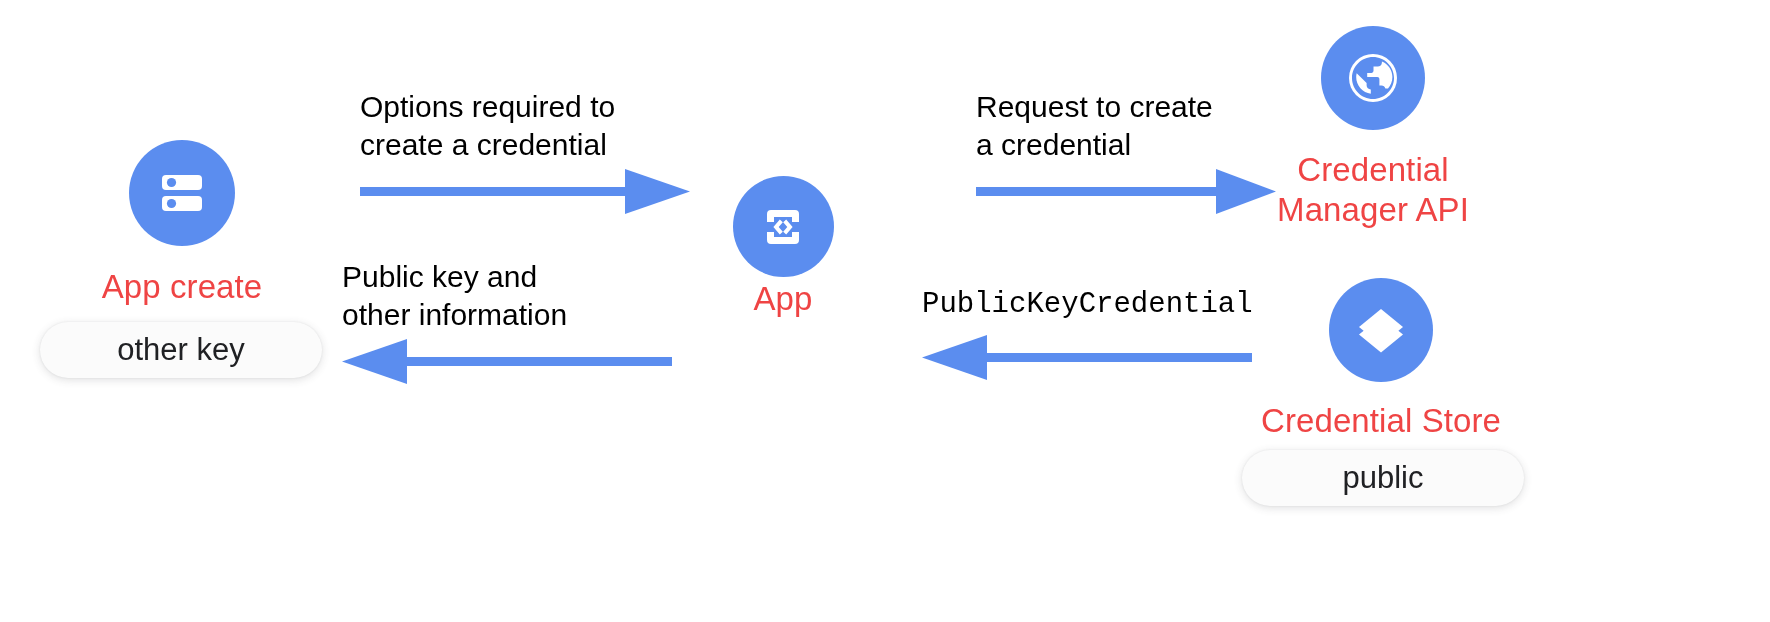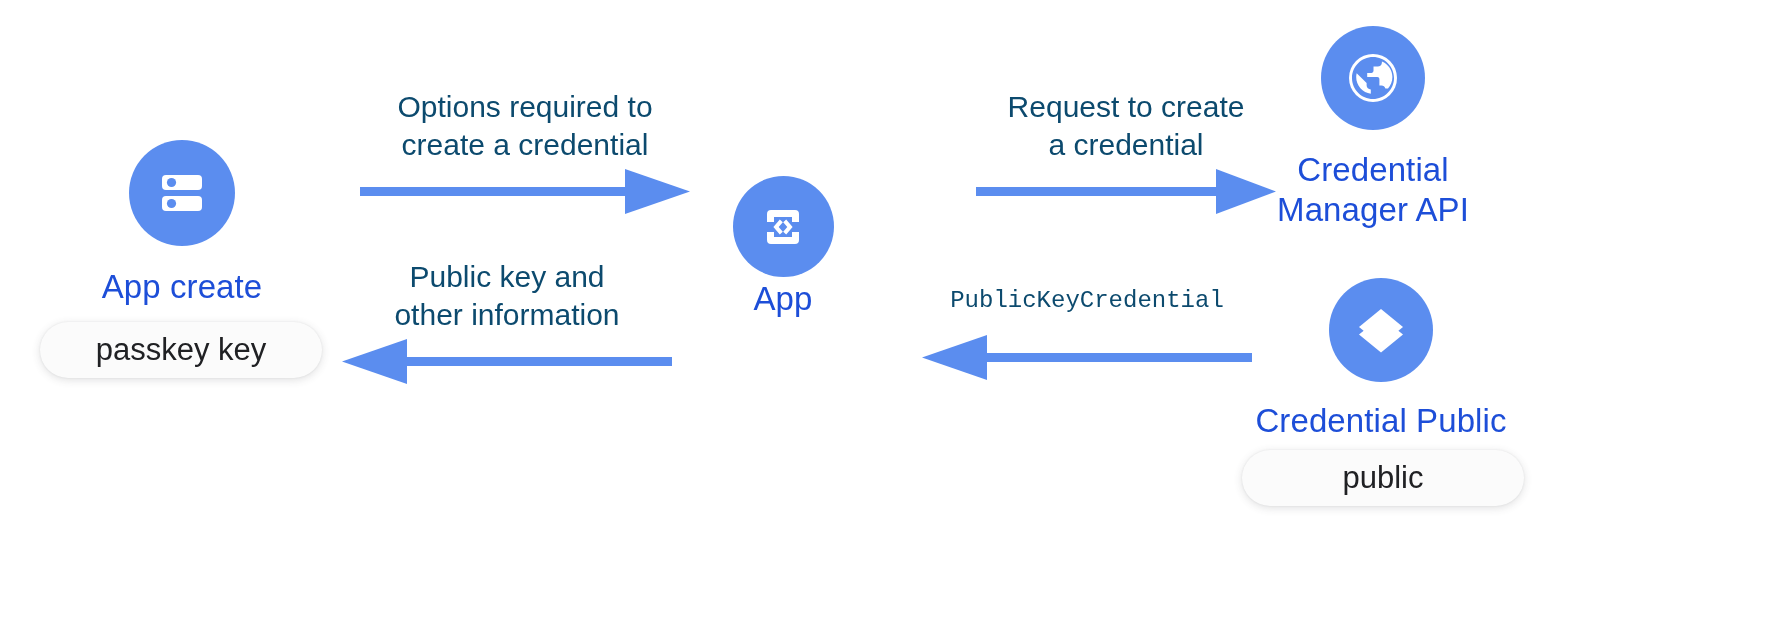--- a/index.html
+++ b/index.html
@@ -28,51 +28,50 @@
   }
   .circle {
     border-radius: 50%;
     background: #5b8def;
     display: flex;
     align-items: center;
     justify-content: center;
     flex: none;
   }
   .node-label {
-    color: #1d4ed8;
+    color: #ef4444;
     text-align: center;
     font-weight: 400;
     letter-spacing: 0.1px;
     white-space: pre-line;
   }
   .pill {
     background: #fbfbfb;
     border-radius: 999px;
     display: flex;
     align-items: center;
     justify-content: center;
     color: #202124;
     box-shadow: 0 2px 8px rgba(60,64,67,0.16), 0 0 2px rgba(60,64,67,0.10);
   }
 
   
   .arrow-group { position: absolute; }
   .arrow-caption {
     position: absolute;
-    text-align: center;
-    color: #0c4a6e;
+    color: #000000;
     white-space: pre-line;
     line-height: 1.28;
     font-size: 30px;
     left: 0;
     width: 100%;
   }
   .arrow-caption.mono {
     font-family: "Liberation Mono", "DejaVu Sans Mono", monospace;
-    font-size: 24px;
+    font-size: 29px;
     letter-spacing: 0px;
   }
   .arrow-svg { position: absolute; left: 0; }
 
   
   #node-app-server { left: 40px; top: 140px; width: 284px; }
   #node-app-server .circle { width: 106px; height: 106px; }
   #node-app-server .node-label { font-size: 33px; margin-top: 22px; }
   #pill-public-key {
     position: absolute;
@@ -115,21 +114,21 @@
         <rect x="11" y="13" width="40" height="15" rx="4" fill="#ffffff"></rect>
         <circle cx="20.5" cy="20.5" r="4.6" fill="#5b8def"></circle>
         <rect x="11" y="34" width="40" height="15" rx="4" fill="#ffffff"></rect>
         <circle cx="20.5" cy="41.5" r="4.6" fill="#5b8def"></circle>
       </svg>
     </div>
     <div class="node-label">App create</div>
   </div>
 
   <div class="pill" id="pill-public-key">
-    <span>passkey key</span>
+    <span>other key</span>
   </div>
 
   <div class="node" id="node-app">
     <div class="circle">
       <svg width="58" height="58" viewBox="0 0 58 58" aria-hidden="true">
         <path d="M17 12h24a4 4 0 0 1 4 4v8h-7v-5H20v5h-7v-8a4 4 0 0 1 4-4z" fill="#ffffff"></path>
         <path d="M13 34h7v5h18v-5h7v8a4 4 0 0 1-4 4H17a4 4 0 0 1-4-4v-8z" fill="#ffffff"></path>
         <path d="M25.8 21.6l-6.4 7.4 6.4 7.4 3.0-2.6-4.1-4.8 4.1-4.8z" fill="#ffffff"></path>
         <path d="M32.2 21.6l6.4 7.4-6.4 7.4-3.0-2.6 4.1-4.8-4.1-4.8z" fill="#ffffff"></path>
       </svg>
@@ -148,21 +147,21 @@
 Manager API</div>
   </div>
 
   <div class="node" id="node-cred-store">
     <div class="circle">
       <svg width="60" height="60" viewBox="0 0 60 60" aria-hidden="true">
         <path d="M30 9L52 27 30 45 8 27z" fill="#ffffff"></path>
         <path d="M30 52.5L8 34.5l6.5-5.3L30 41.8l15.5-12.6L52 34.5z" fill="#ffffff"></path>
       </svg>
     </div>
-    <div class="node-label">Credential Public</div>
+    <div class="node-label">Credential Store</div>
   </div>
 
   <div class="pill" id="pill-passkey">
     <span>public</span>
   </div>
 
   <div class="arrow-group" id="arrow-options">
     <div class="arrow-caption" style="top:0;">Options required to
 create a credential</div>
     <svg class="arrow-svg" style="top:76px;" width="330" height="54">

